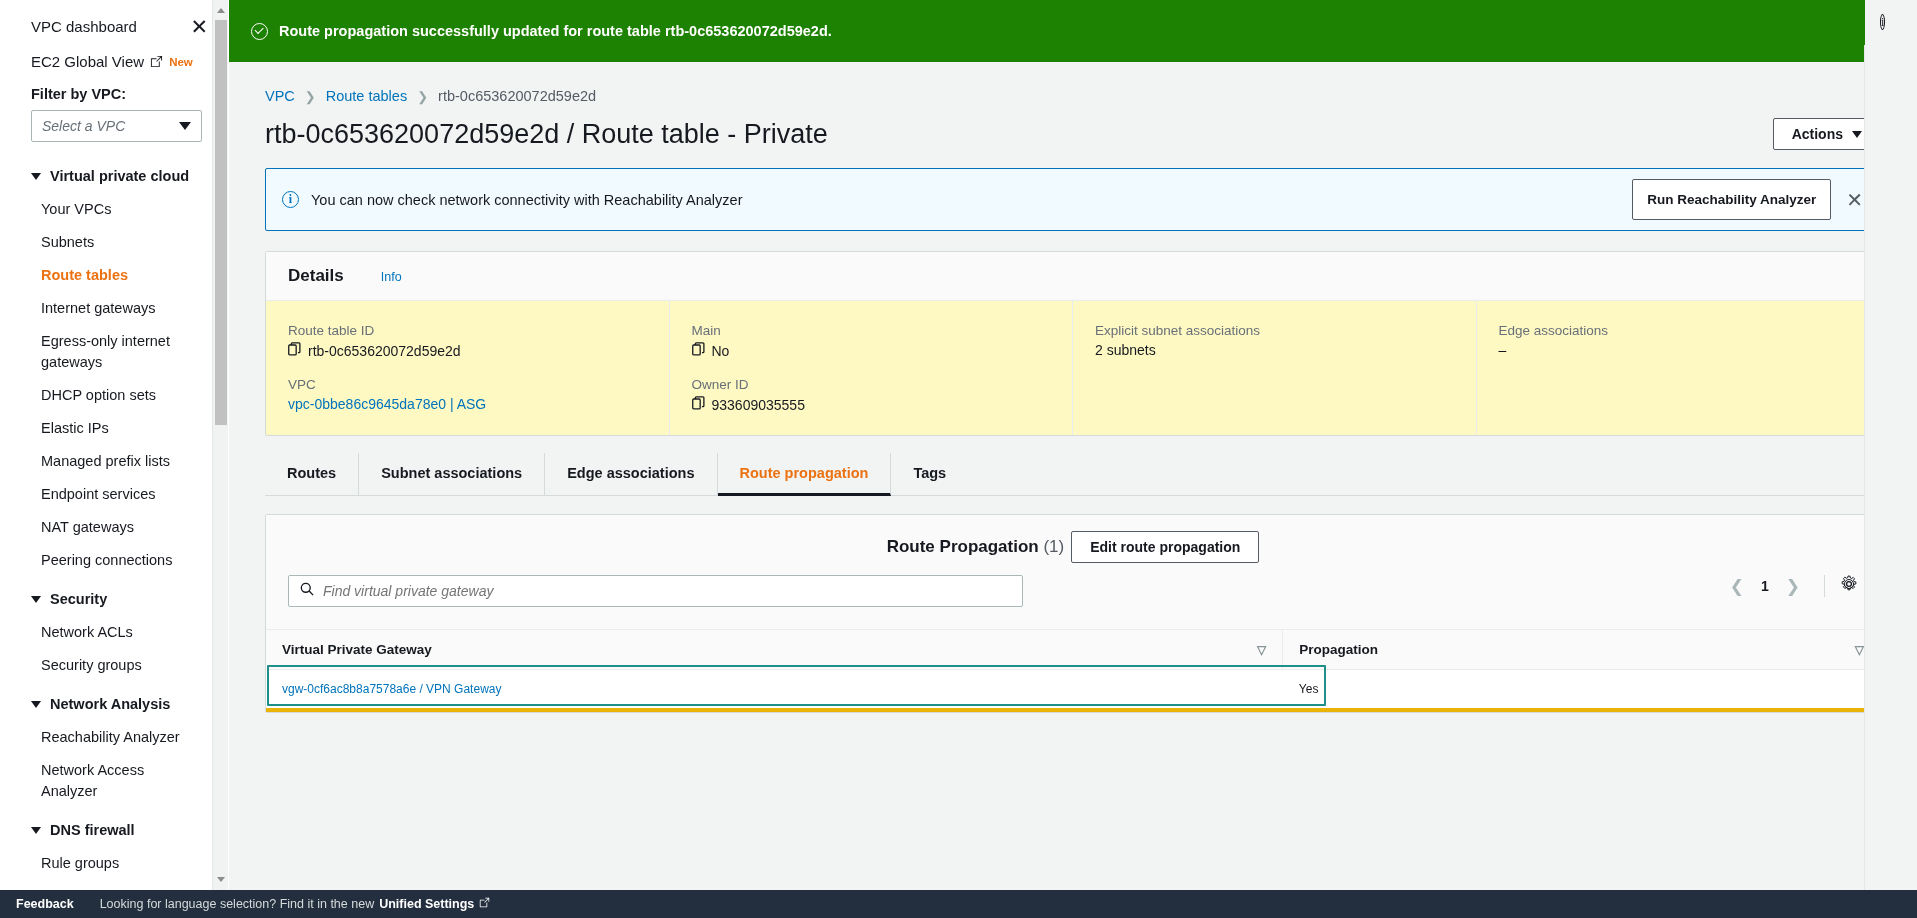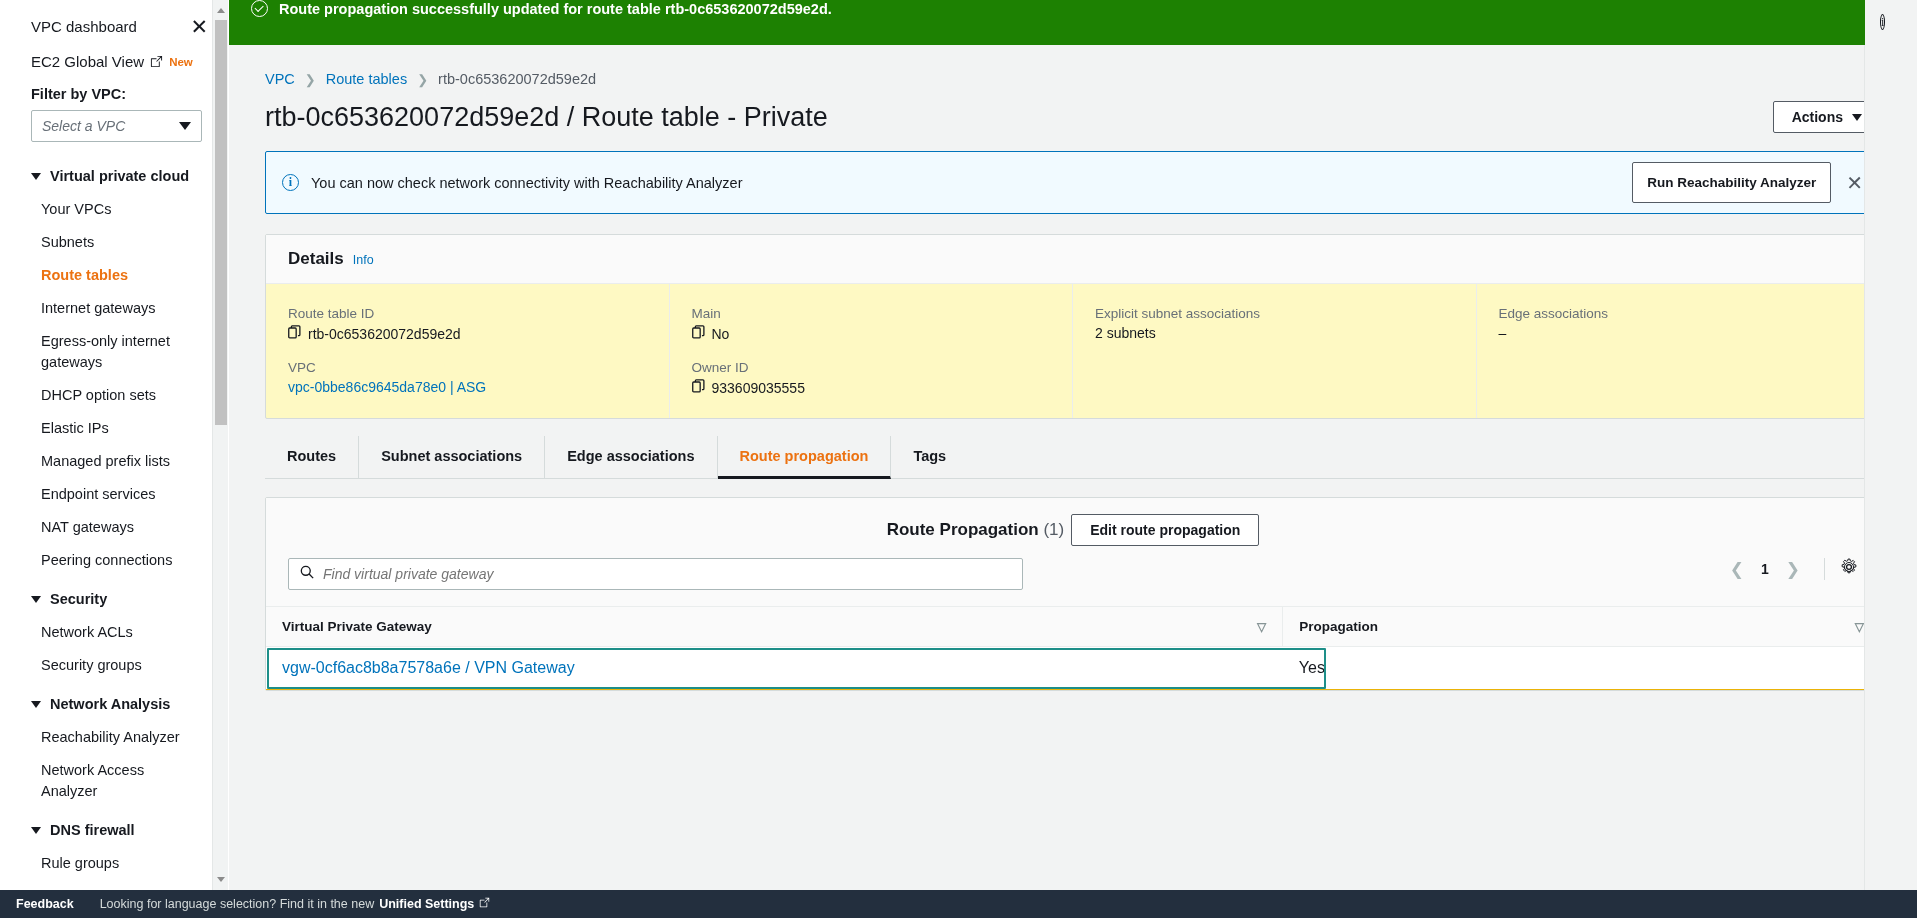--- a/index.html
+++ b/index.html
@@ -89,22 +89,22 @@
 
   
   #main {
     position: absolute; left: 229px; top: 0;
     width: 1688px; height: 890px;
     background: #f2f3f3;
     overflow: hidden;
   }
   
   #flash {
-    height: 45px; background: #1d8102; color: #fff;
-    display: flex; align-items: flex-start;
+    height: 62px; background: #1d8102; color: #fff;
+    display: flex; align-items: center;
     padding: 0 14px 0 22px;
   }
   #flash .msg {
     display: flex; align-items: center; gap: 11px;
     font-size: 14.5px; font-weight: 700; flex: 1;
   }
   .check-circle {
     width: 17px; height: 17px; border: 1.6px solid #fff; border-radius: 50%;
     position: relative; flex: none;
   }
@@ -171,21 +171,21 @@
   .card {
     background: #fef9c3; border: 1px solid #d5dbdb; border-radius: 2px;
     margin-bottom: 16px;
   }
   .card-head {
     padding: 14px 22px; border-bottom: 1px solid #eaeded;
     background: #fafafa;
     display: flex; align-items: baseline; gap: 9px;
   }
   .card-title { font-size: 17px; font-weight: 700; color: #16191f; }
-  .info-link { color: #0073bb; font-size: 12.5px; cursor: pointer; }
+  .info-link { color: #0073bb; font-size: 12.5px; cursor: pointer; margin-left: 28px; }
 
   .detail-grid {
     display: grid; grid-template-columns: repeat(4, 1fr);
     padding: 0;
   }
   .dcell { padding: 22px 24px 22px 22px; border-right: 1px solid #eaeded; }
   .dcell:last-child { border-right: none; }
   .dlabel { font-size: 13.5px; color: #687078; margin-bottom: 4px; }
   .dval {
     font-size: 14px; color: #16191f;
@@ -212,21 +212,21 @@
 
   
   .tbl-head {
     display: flex; align-items: center; justify-content: center;
     padding: 16px 22px 0 22px; background: #fafafa; gap: 7px;
   }
   .tbl-title { font-size: 17px; font-weight: 700; color: #16191f; }
   .tbl-title .cnt { font-weight: 400; color: #545b64; }
   .tbl-controls {
     display: flex; align-items: flex-start; justify-content: space-between;
-    padding: 12px 22px 16px 22px; gap: 20px; background: #fafafa;
+    padding: 12px 22px 22px 22px; gap: 20px; background: #fafafa;
     border-bottom: 1px solid #eaeded;
   }
   .search-box {
     flex: 0 0 735px; height: 32px; background: #fff;
     border: 1px solid #aab7b8; border-radius: 2px;
     display: flex; align-items: center; gap: 9px; padding: 0 11px;
   }
   .search-box input {
     border: none; outline: none; flex: 1; font-size: 14px;
     font-family: "Liberation Sans", sans-serif; font-style: italic;
@@ -245,22 +245,22 @@
   table.tbl th {
     text-align: left; font-size: 13.5px; font-weight: 700; color: #16191f;
     padding: 12px 16px; background: #fafafa;
     border-bottom: 1px solid #eaeded;
     border-right: 1px solid #eaeded;
   }
   table.tbl th:last-child { border-right: none; }
   table.tbl th .thwrap { display: flex; align-items: center; justify-content: space-between; }
   .sort-ico { color: #879596; font-size: 12px; }
   table.tbl td {
-    font-size: 16px; padding: 12px 16px; color: #16191f;
-    border-bottom: 1px solid #eab308;
+    font-size: 12px; padding: 12px 16px; color: #16191f;
+    border-bottom: 4px solid #eab308;
   }
   tr.sel td { position: relative; }
   .rowlink { color: #0073bb; cursor: pointer; }
   .sel-overlay {
     position: absolute; border: 2px solid #1e8f89; border-radius: 1px;
     pointer-events: none;
   }
 
   
   #footer {

